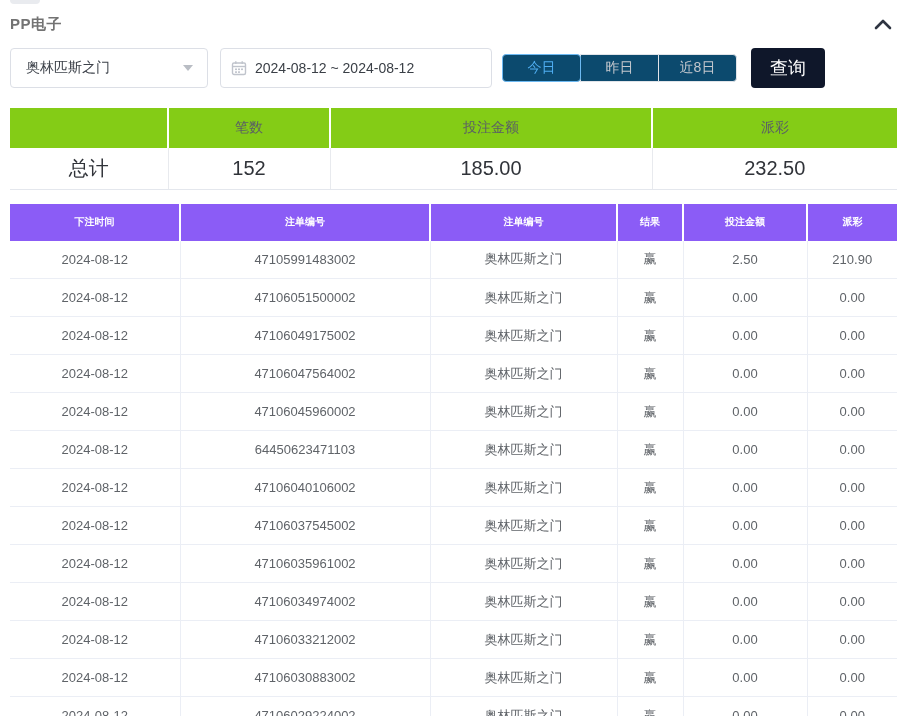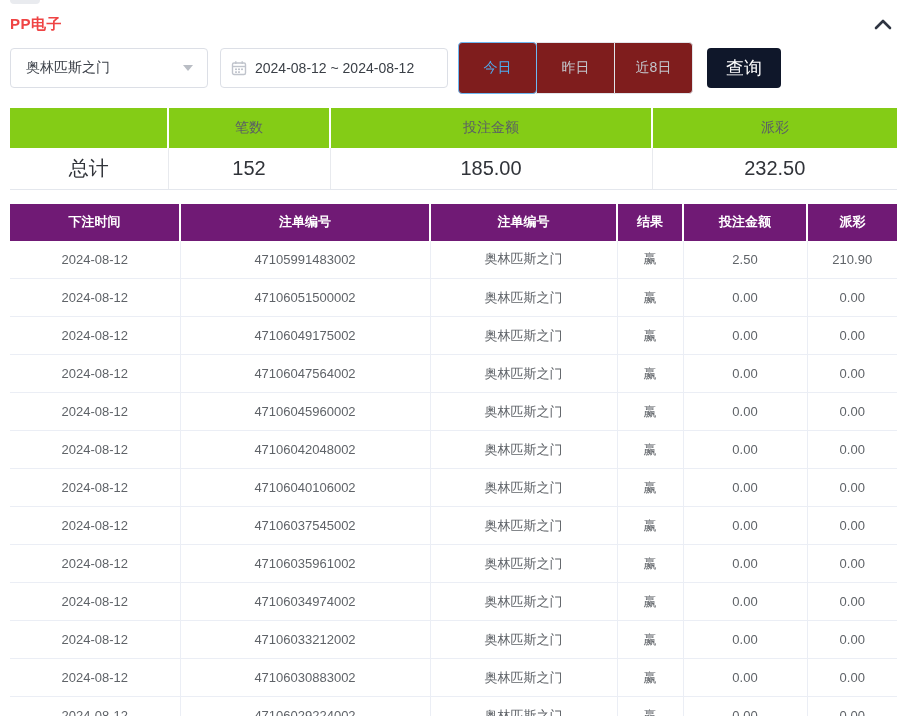--- a/index.html
+++ b/index.html
@@ -15,46 +15,46 @@
   .top-fragment {
     position: absolute; left: 10px; top: 0; width: 30px; height: 4px;
     background: #e9ebef; border-radius: 0 0 4px 4px;
   }
 
   
   .title-row {
     display: flex; align-items: center; justify-content: space-between;
     padding-top: 9px; height: 39px;
   }
-  .panel-title { font-size: 15px; font-weight: bold; color: #ef4444; letter-spacing: .5px; }
+  .panel-title { font-size: 15px; font-weight: bold; color: #737373; letter-spacing: .5px; }
   .collapse-btn { width: 24px; height: 24px; display: flex; align-items: center; justify-content: center; cursor: pointer; margin-right: 2px; }
 
   
   .controls {
     display: flex; align-items: center; height: 40px; margin-top: 9px;
   }
   .select-box {
     width: 198px; height: 40px; border: 1px solid #dcdfe6; border-radius: 4px;
     display: flex; align-items: center; justify-content: space-between;
     padding: 0 14px 0 15px; cursor: pointer; background: #fff;
   }
   .select-box .select-value { font-size: 14px; color: #3d424a; }
   .caret-down {
     width: 0; height: 0; border-left: 5px solid transparent; border-right: 5px solid transparent;
     border-top: 6px solid #b9bdc4;
   }
   .date-box {
-    width: 228px; height: 40px; border: 1px solid #dcdfe6; border-radius: 4px;
+    width: 272px; height: 40px; border: 1px solid #dcdfe6; border-radius: 4px;
     display: flex; align-items: center; margin-left: 12px; padding: 0 10px; background: #fff;
   }
   .date-box .date-value { font-size: 14px; color: #3a3f46; margin-left: 8px; white-space: nowrap; }
 
   .btn-group { display: flex; margin-left: 10px; }
   .btn-group .qbtn {
-    height: 52px; width: 79px; background: #7f1d1d; border: 1px solid #e1e4e9;
+    height: 28px; width: 79px; background: #0c4a6e; border: 1px solid #e1e4e9;
     font-size: 14px; color: #c3c7cd; cursor: pointer; margin-left: -1px;
     font-family: inherit;
   }
   .btn-group .qbtn:first-child { border-radius: 4px 0 0 4px; margin-left: 0; }
   .btn-group .qbtn:last-child { border-radius: 0 4px 4px 0; }
   .btn-group .qbtn.active {
     border: 1px solid #6db9f2; color: #4fadf0; position: relative; z-index: 2;
     border-radius: 4px;
   }
   .query-btn {
@@ -74,21 +74,21 @@
   .summary-table td {
     height: 41px; text-align: center; font-size: 20px; color: #303339;
     border-right: 1px solid #e8eaee; border-bottom: 1px solid #e4e7ed;
     background: #fff;
   }
   .summary-table td:last-child { border-right: none; }
 
   
   .records-table { width: 887px; margin-top: 14px; }
   .records-table th {
-    background: #701a75; height: 37px; color: #ffffff; font-size: 13px; font-weight: bold;
+    background: #8b5cf6; height: 37px; color: #ffffff; font-size: 10px; font-weight: bold;
     text-align: center; border-right: 2px solid #ffffff;
   }
   .records-table th:last-child { border-right: none; }
   .records-table td {
     height: 38px; text-align: center; font-size: 13px; color: #5f6368;
     border-right: 1px solid #ebeef5; border-bottom: 1px solid #ebeef5;
     background: #fff; white-space: nowrap; overflow: hidden;
   }
   .records-table td:last-child { border-right: none; }
 </style>
@@ -216,21 +216,21 @@
       <tr>
         <td>2024-08-12</td>
         <td>47106045960002</td>
         <td>奥林匹斯之门</td>
         <td>赢</td>
         <td>0.00</td>
         <td>0.00</td>
       </tr>
       <tr>
         <td>2024-08-12</td>
-        <td>47106042048002</td>
+        <td>64450623471103</td>
         <td>奥林匹斯之门</td>
         <td>赢</td>
         <td>0.00</td>
         <td>0.00</td>
       </tr>
       <tr>
         <td>2024-08-12</td>
         <td>47106040106002</td>
         <td>奥林匹斯之门</td>
         <td>赢</td>

